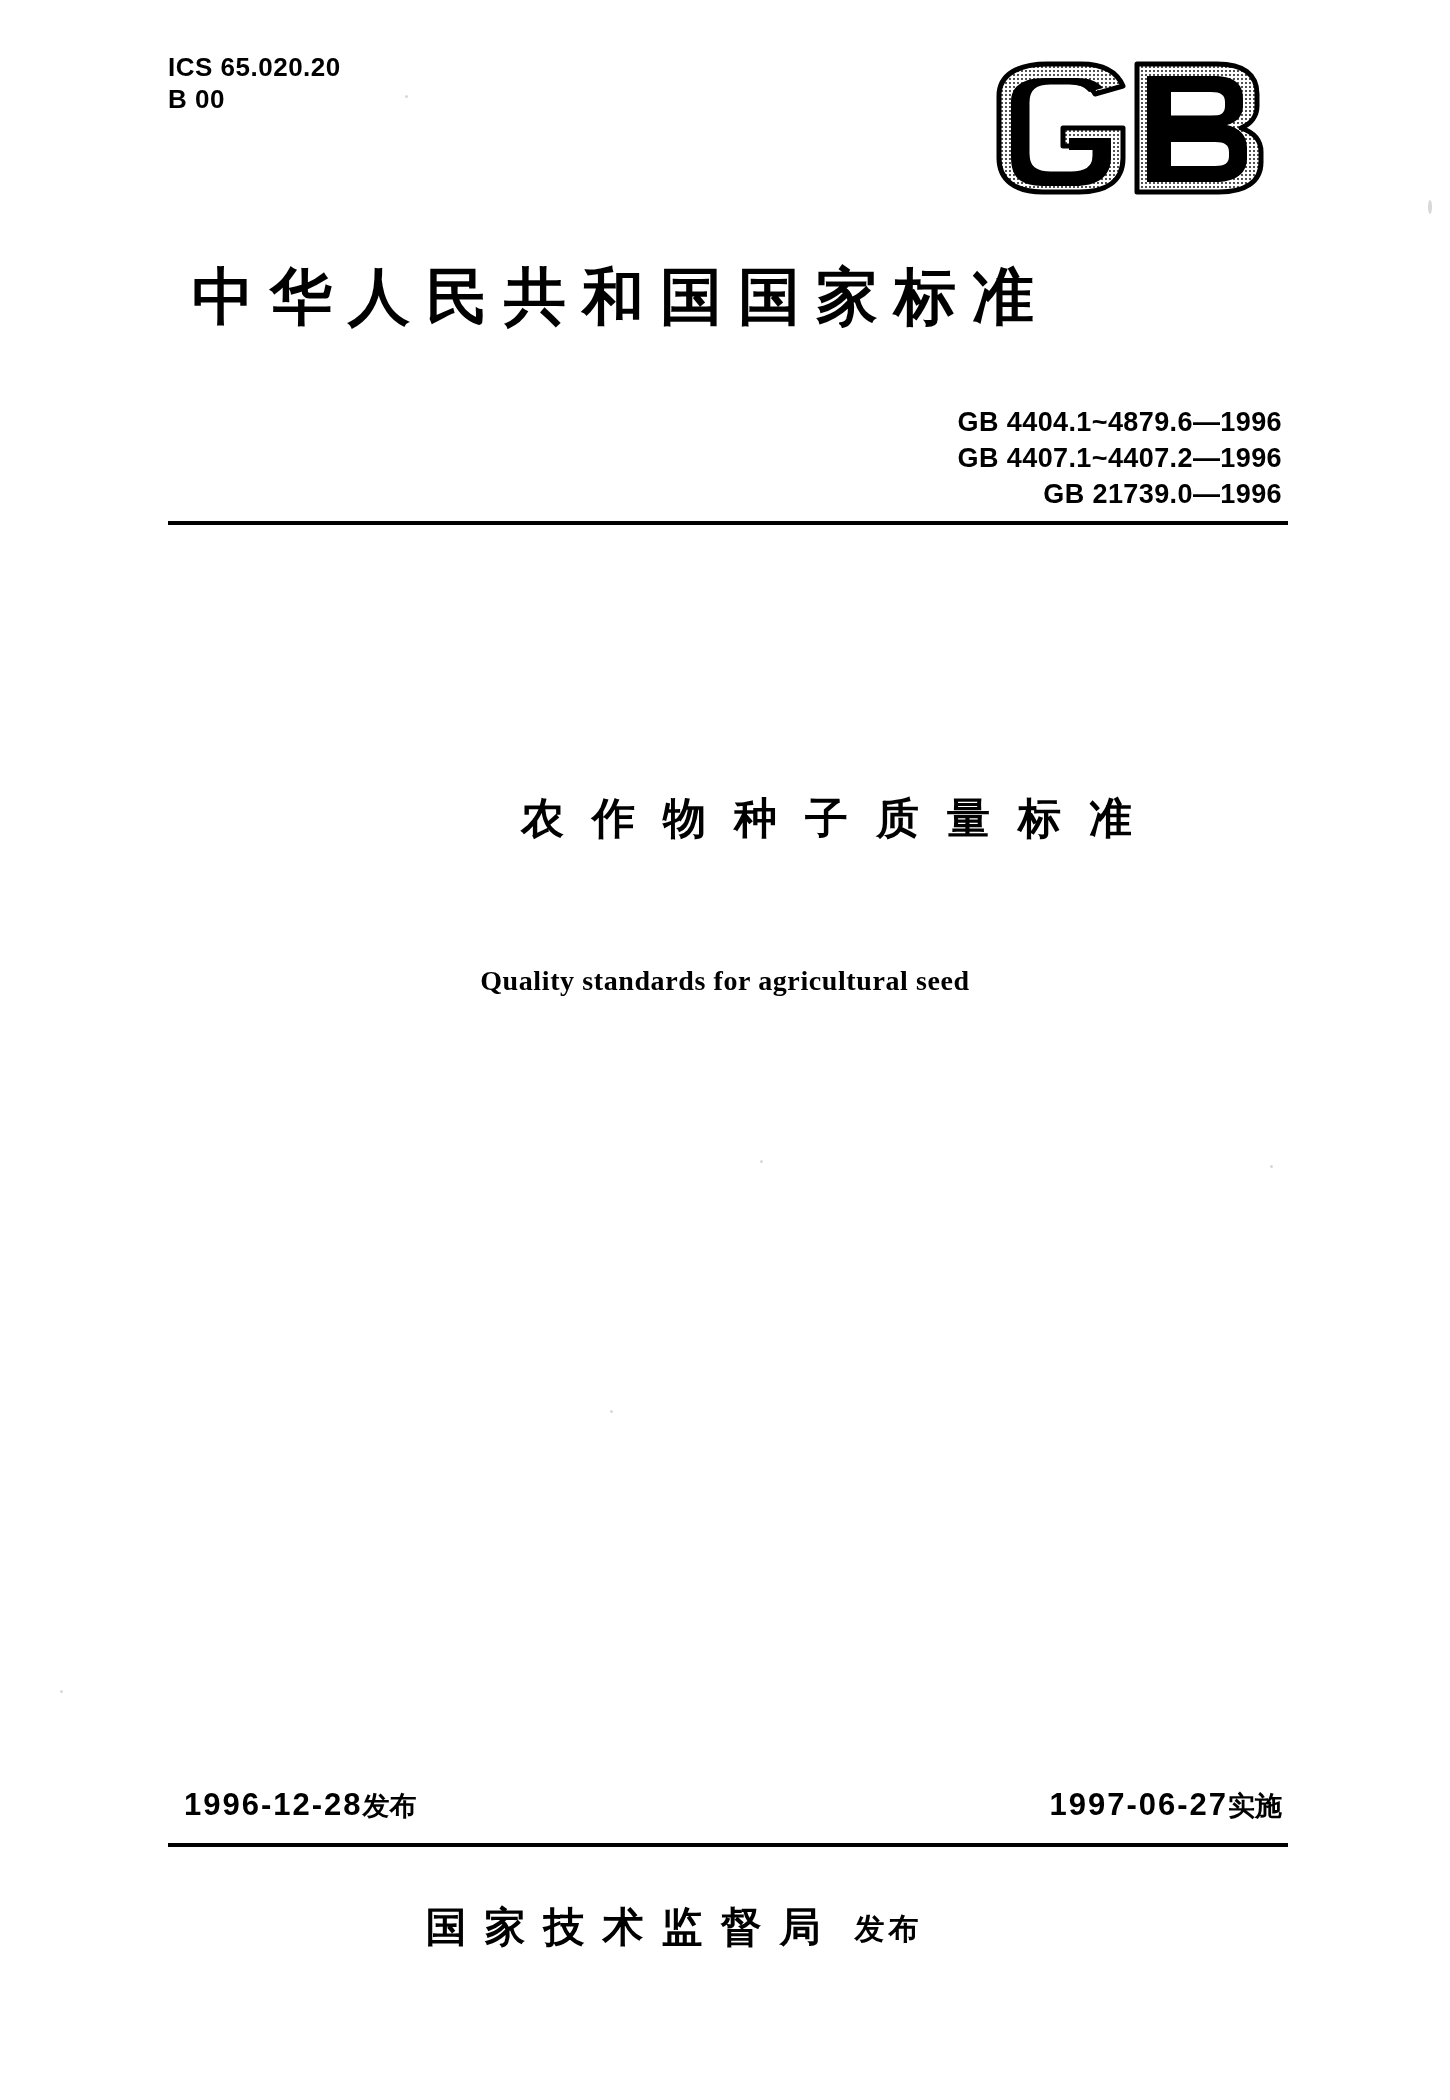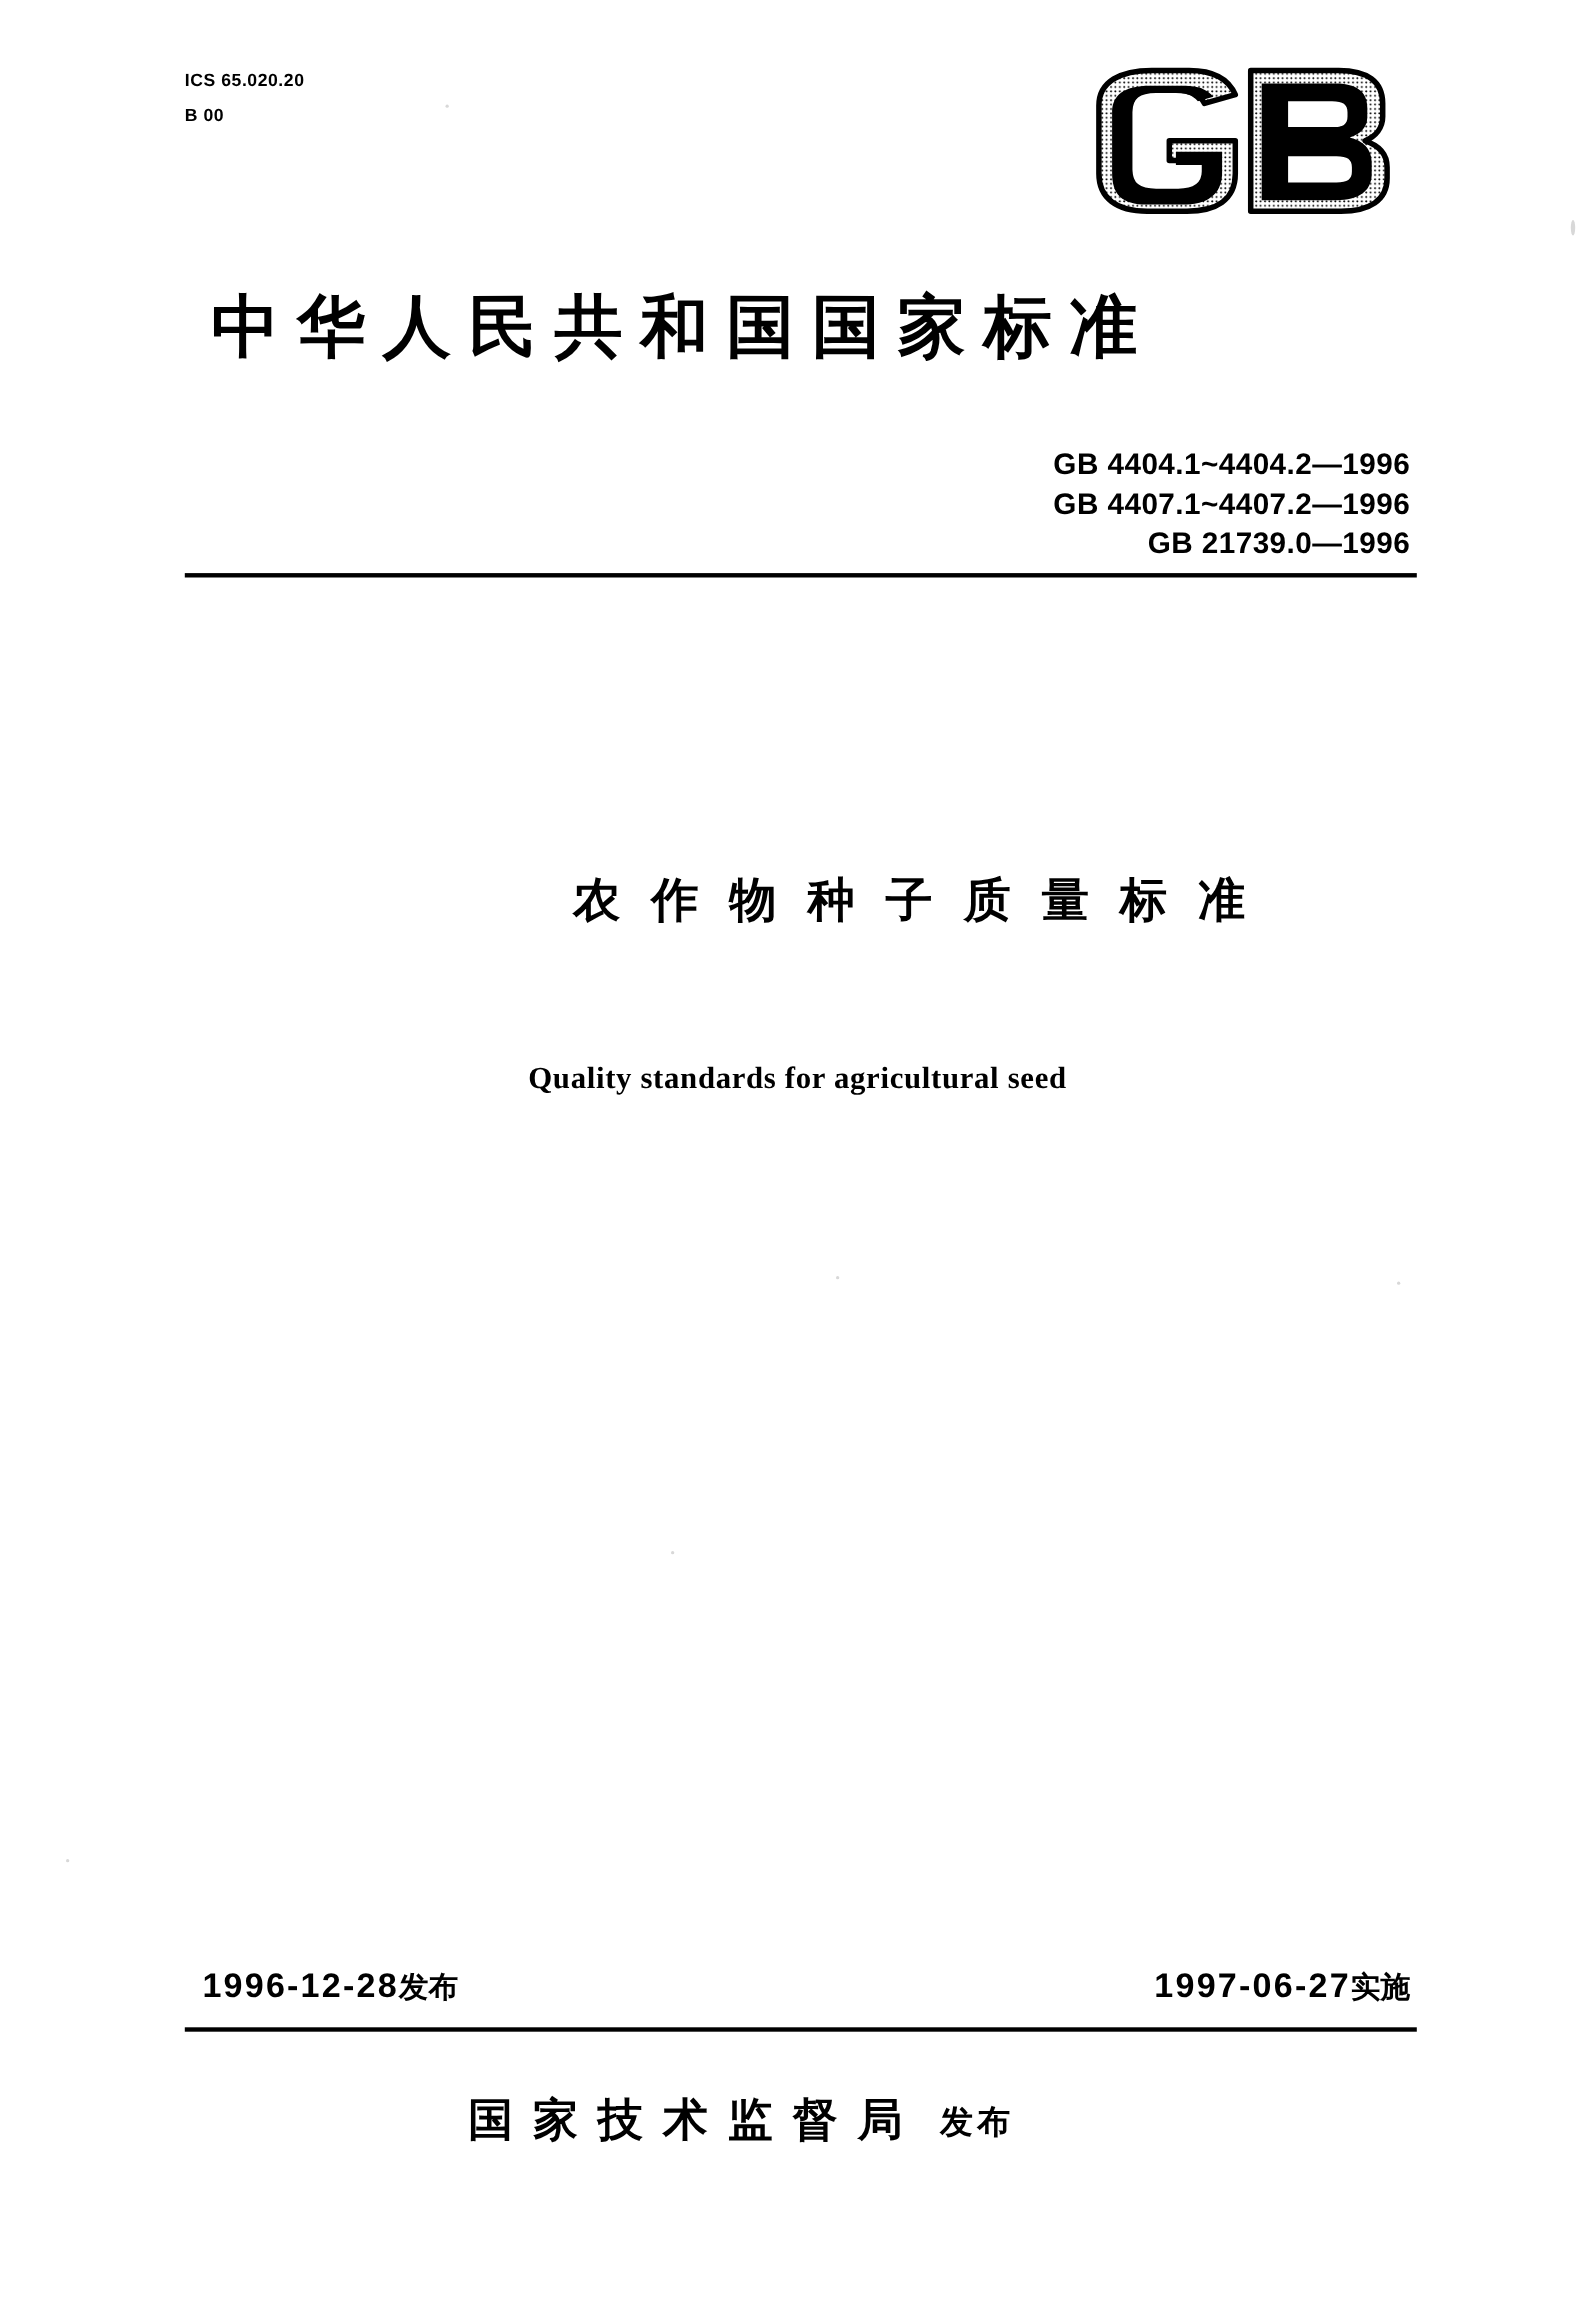--- a/index.html
+++ b/index.html
@@ -28,24 +28,23 @@
   
   .ics-block {
     position: absolute;
     left: 168px;
     top: 52px;
     font-family: "Liberation Sans", sans-serif;
     font-weight: bold;
     line-height: 1.22;
   }
   .ics-line {
-    font-size: 16px;
+    font-size: 26px;
     letter-spacing: 0.5px;
     white-space: nowrap;
-    margin-top: 12px;
   }
 
   
   .gb-emblem {
     position: absolute;
     left: 985px;
     top: 58px;
     width: 290px;
     height: 140px;
   }
@@ -216,21 +215,21 @@
 
       <path d="M152 6 L232 6 C258 6 272 16 272 36 L272 48 C272 58 266 66 256 70 C268 74 276 82 276 94 L276 104 C276 124 260 134 234 134 L152 134 Z M182 26 L182 60 L228 60 C242 60 248 56 248 46 L248 40 C248 30 242 26 228 26 Z M182 80 L182 114 L232 114 C246 114 252 110 252 100 L252 94 C252 84 246 80 232 80 Z" fill="url(#hatch)" stroke="#000000" stroke-width="5" stroke-linejoin="round"></path>
 
       <path d="M162 18 L228 18 C248 18 258 25 258 40 L258 48 C258 58 252 64 242 67 C254 70 262 77 262 90 L262 100 C262 116 250 124 230 124 L162 124 Z M186 34 L186 58 L226 58 C236 58 240 55 240 48 L240 44 C240 37 236 34 226 34 Z M186 84 L186 108 L230 108 C240 108 244 105 244 98 L244 94 C244 87 240 84 230 84 Z" fill="#000000"></path>
     </svg>
   </div>
 
   <div class="cn-title">中华人民共和国国家标准</div>
 
   <div class="std-numbers">
-    <div>GB 4404.1~4404.2—1996</div>
+    <div>GB 4404.1~4879.6—1996</div>
     <div>GB 4407.1~4407.2—1996</div>
     <div>GB 21739.0—1996</div>
   </div>
 
   <div class="rule-top"></div>
 
   <div class="subject-cn">农作物种子质量标准</div>
   <div class="subject-en">Quality standards for agricultural seed</div>
 
   <div class="date-left">

